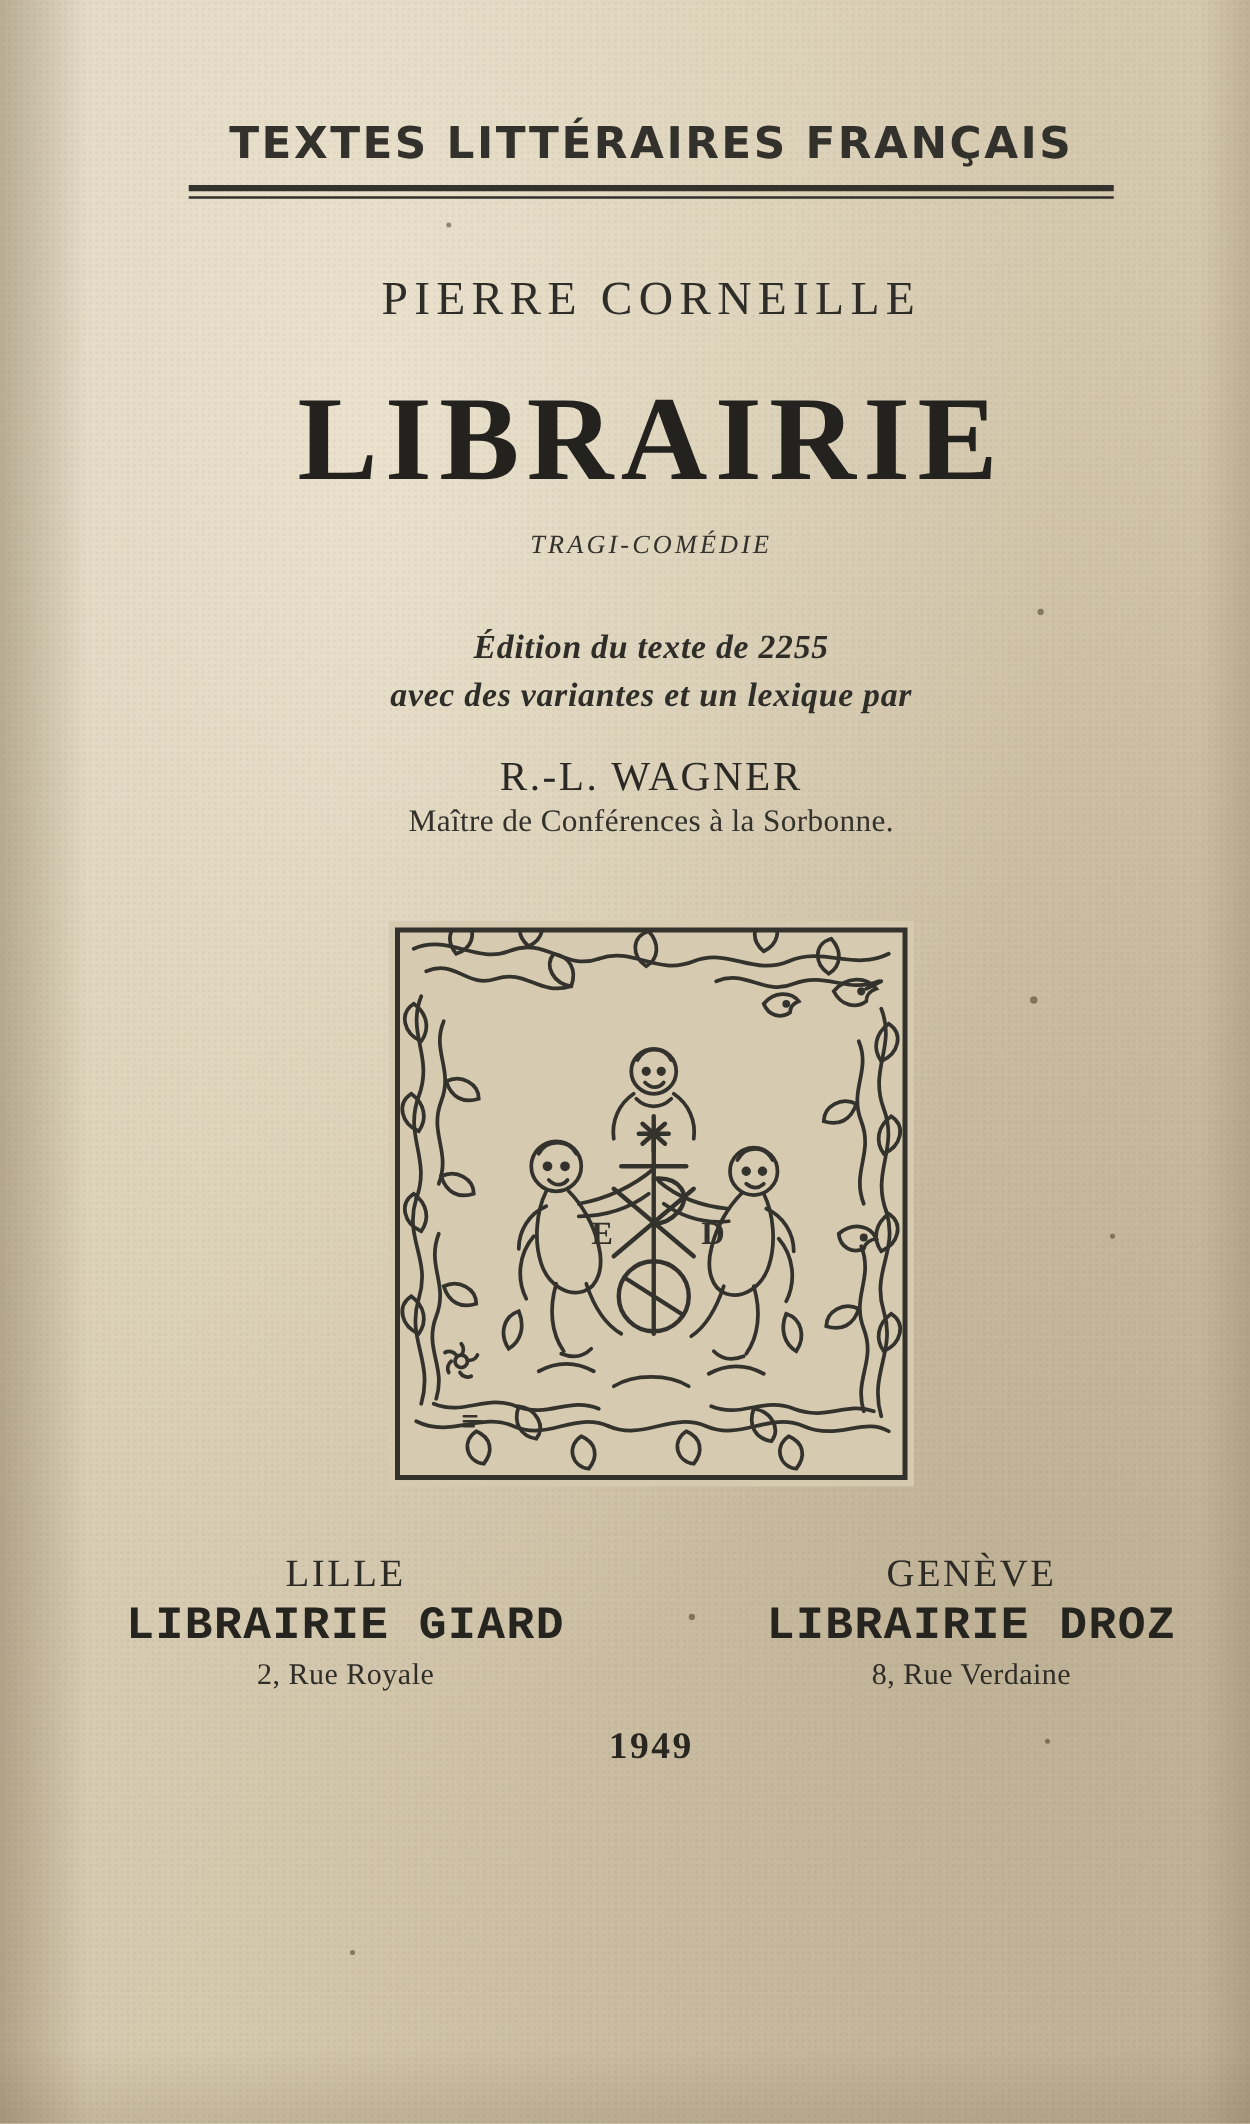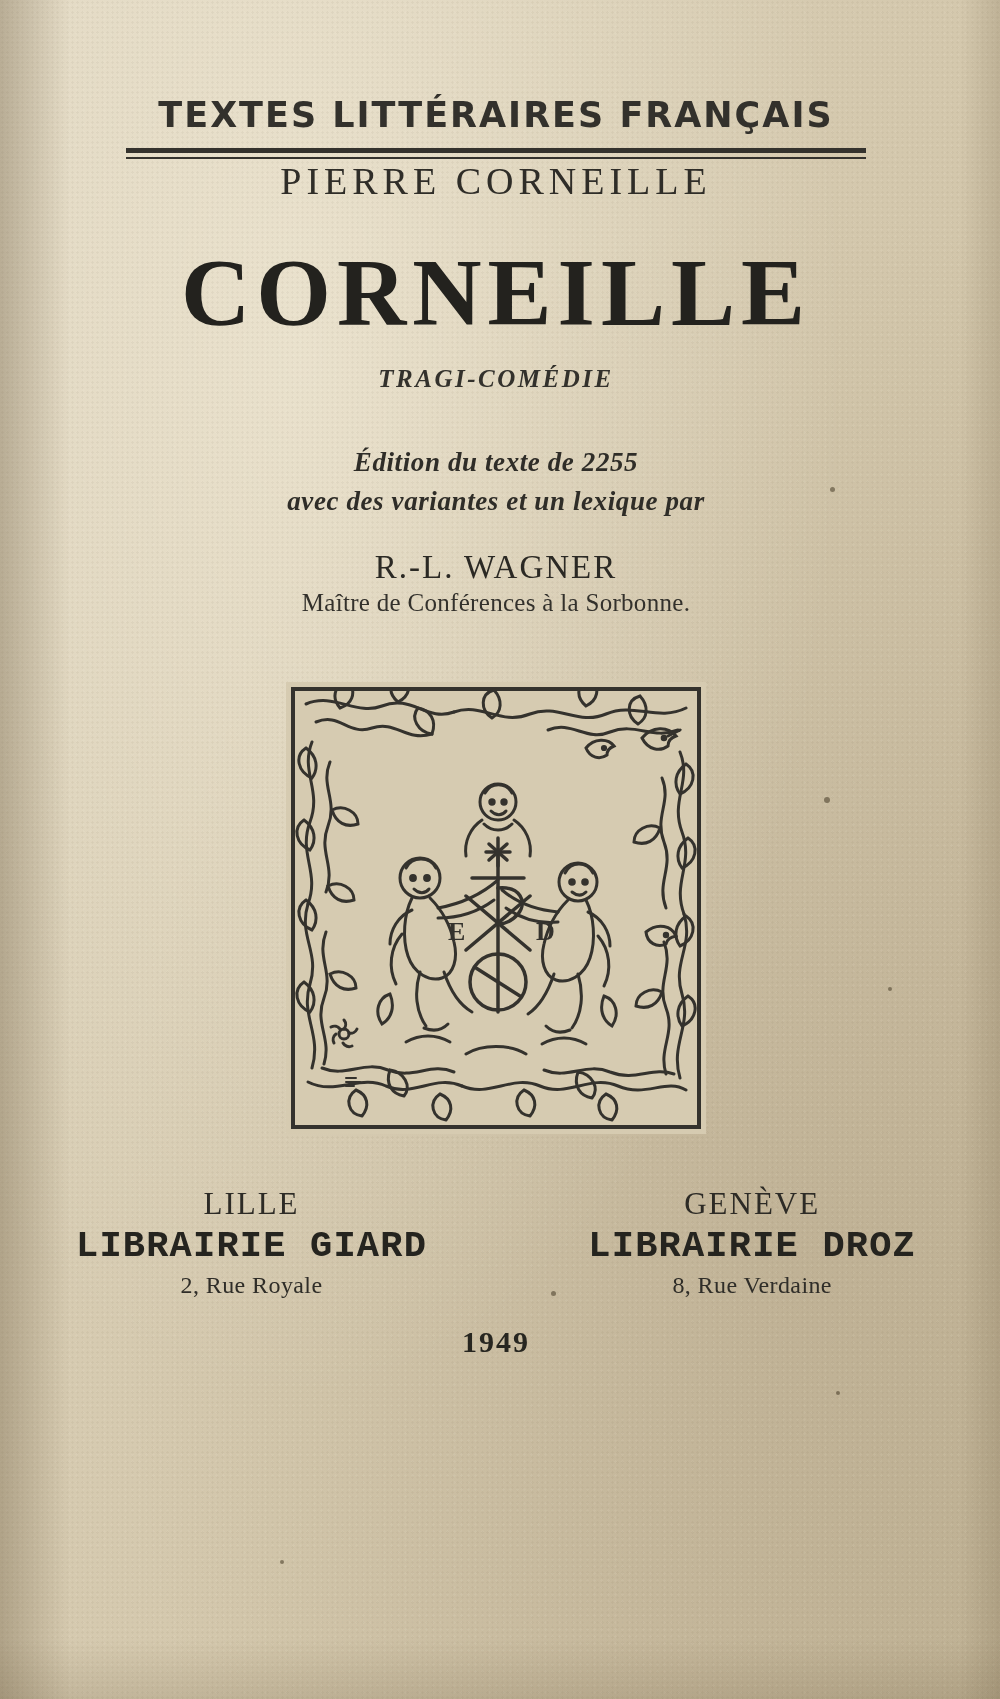--- a/index.html
+++ b/index.html
@@ -56,21 +56,21 @@
     position: absolute;
     left: 0; right: 0; bottom: 0;
     height: 60px;
     background: linear-gradient(to top, rgba(95,78,50,0.16), rgba(95,78,50,0));
     pointer-events: none;
   }
 
   
   #content {
     position: absolute;
-    left: 76px;
+    left: 101px;
     top: 0;
     width: 840px;
     height: 1699px;
     text-align: center;
     color: #2b2a26;
   }
 
   .series-line {
     margin-top: 95px;
     font-family: "DejaVu Sans", sans-serif;
@@ -89,20 +89,21 @@
     height: 5px;
     background: #34322d;
   }
   .rule-thin {
     height: 2px;
     background: #34322d;
     margin-top: 4px;
   }
 
   .author {
+    margin-top: 58px;
     font-family: "Liberation Serif", serif;
     font-size: 38px;
     font-weight: normal;
     letter-spacing: 5px;
     color: #2f2d28;
   }
 
   .title {
     margin-top: 42px;
     font-family: "Liberation Serif", serif;
@@ -110,22 +111,22 @@
     font-size: 96px;
     letter-spacing: 6px;
     color: #23221e;
     line-height: 1.0;
   }
 
   .subtitle {
     margin-top: 24px;
     font-family: "Liberation Serif", serif;
     font-style: italic;
-    font-weight: bold;
-    font-size: 25px;
+    font-weight: normal;
+    font-size: 21px;
     letter-spacing: 2.5px;
     color: #33312c;
   }
 
   .edition-block {
     margin-top: 50px;
     font-family: "Liberation Serif", serif;
     font-style: italic;
     font-weight: bold;
     font-size: 27px;
@@ -233,21 +234,21 @@
 
     <div class="series-line">TEXTES LITTÉRAIRES FRANÇAIS</div>
 
     <div class="rule-group">
       <div class="rule-thick"></div>
       <div class="rule-thin"></div>
     </div>
 
     <div class="author">PIERRE CORNEILLE</div>
 
-    <div class="title">CORNEILLE</div>
+    <div class="title">LIBRAIRIE</div>
 
     <div class="subtitle">TRAGI-COMÉDIE</div>
 
     <div class="edition-block">
       <div>Édition du texte de 2255</div>
       <div>avec des variantes et un lexique par</div>
     </div>
 
     <div class="editor-name">R.-L. WAGNER</div>
 

